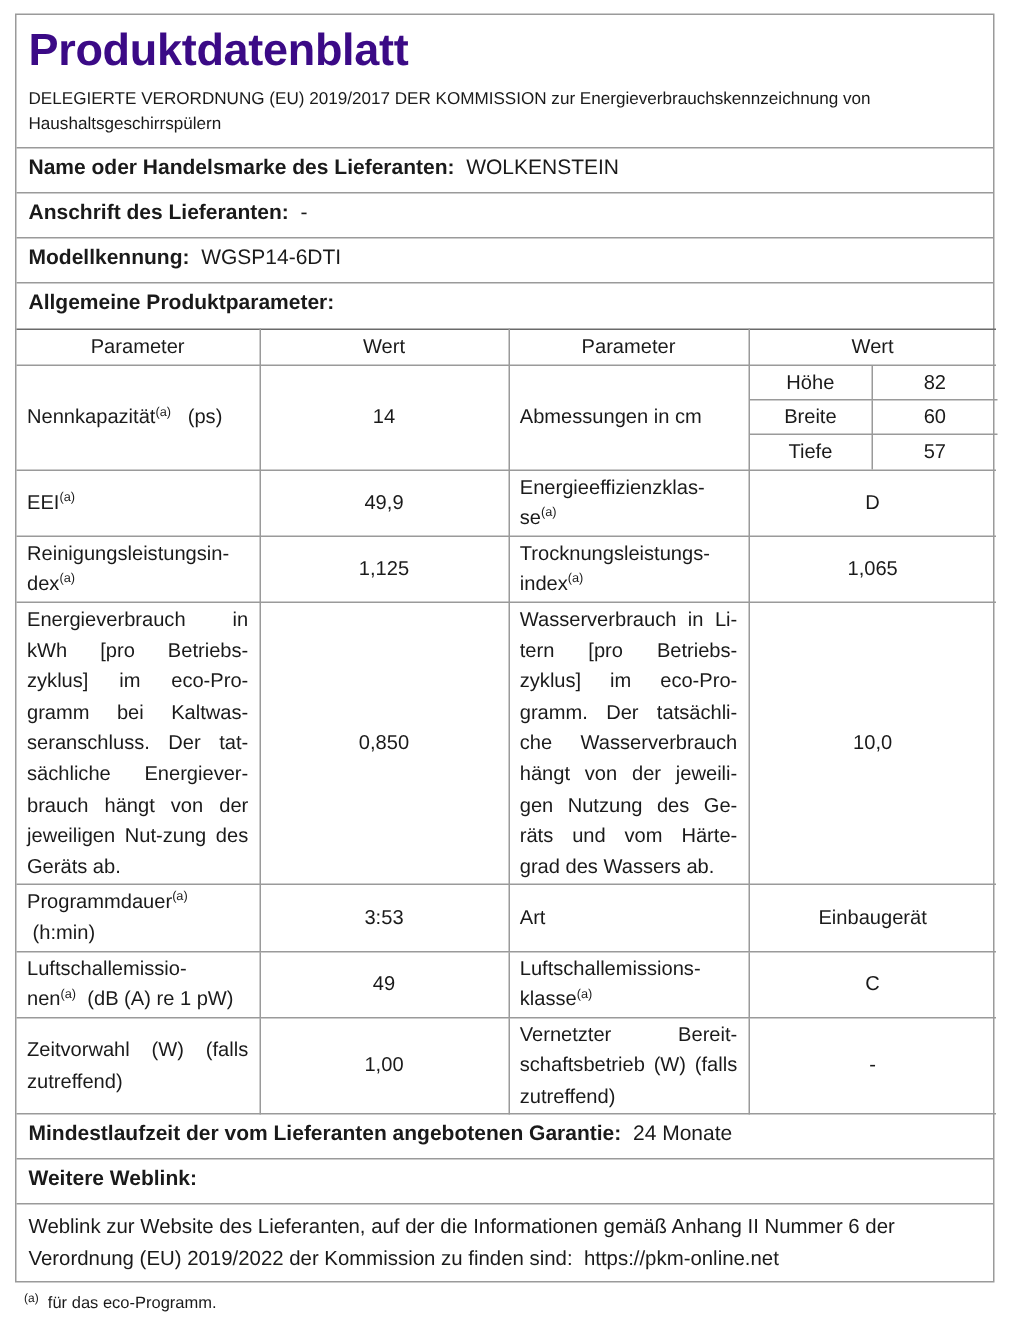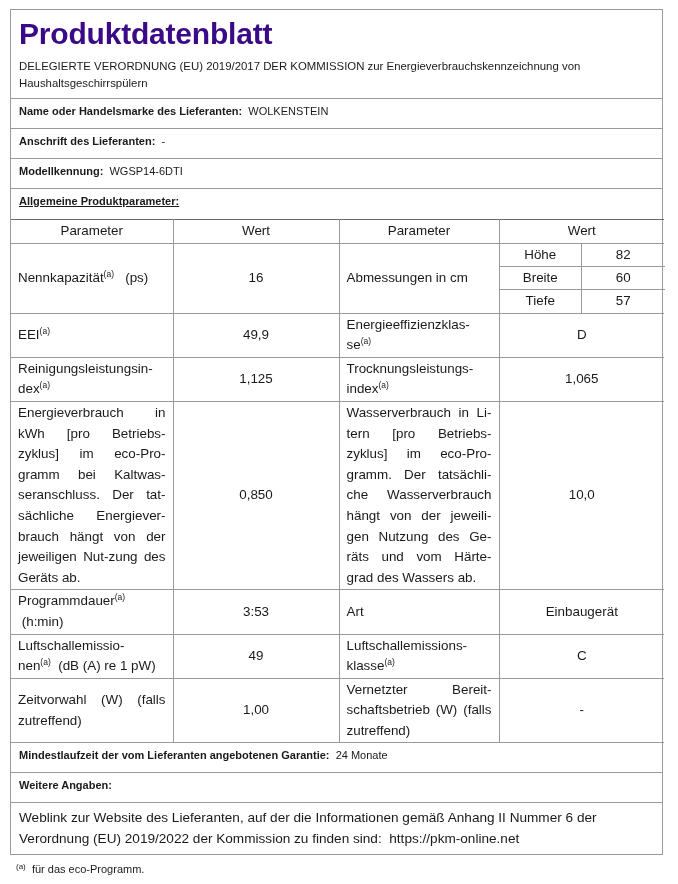--- a/index.html
+++ b/index.html
@@ -3,21 +3,21 @@
   <meta charset="utf-8">
   <style>
     * { box-sizing: border-box; margin: 0; padding: 0; }
     html, body { width: 678px; height: 884px; background: #ffffff; overflow: hidden; }
     body { font-family: "Liberation Sans", sans-serif; color: #1a1a1a; font-size: 13.4px; position: relative; }
     .sheet { position: absolute; left: 10px; top: 9px; width: 653px; border: 1px solid #9a9a9a; }
     .block { border-bottom: 1px solid #9a9a9a; padding: 2px 8px 3px 8px; }
     .title-block { padding: 4px 8px 6px 8px; }
     .title { font-size: 30px; font-weight: bold; color: #3b0a86; line-height: 40px; letter-spacing: -0.2px; }
     .subtitle { font-size: 11.4px; line-height: 17px; margin-top: 4px; }
-    .info-row { height: 30px; padding: 2px 8px 0 8px; line-height: 20px; font-size: 11px; }
+    .info-row { height: 30px; padding: 2px 8px 0 8px; line-height: 20px; font-size: 14px; }
     .info-row b { font-weight: bold; }
     table.grid { width: 100%; border-collapse: collapse; table-layout: fixed; }
     table.grid td { border-right: 1px solid #9a9a9a; border-bottom: 1px solid #9a9a9a; padding: 1px 7px; font-size: 13.4px; line-height: 20.6px; vertical-align: middle; }
     table.grid td:last-child { border-right: none; }
     table.grid tr.head td { border-top: 1px solid #6a6a6a; text-align: center; }
     td.c { text-align: center; }
     td.j { text-align: justify; text-align-last: left; }
     sup { font-size: 8.5px; vertical-align: 5px; line-height: 0; }
     table.dims { width: 100%; border-collapse: collapse; table-layout: fixed; }
     table.dims td { border-right: 1px solid #9a9a9a; border-bottom: 1px solid #9a9a9a; text-align: center; padding: 0 4px; line-height: 22px; height: 23px; }
@@ -46,21 +46,21 @@
   <div class="block info-row">
     <b>Anschrift des Lieferanten:</b>&nbsp;
     <span>-</span>
   </div>
 
   <div class="block info-row">
     <b>Modellkennung:</b>&nbsp;
     <span>WGSP14-6DTI</span>
   </div>
 
-  <div class="info-row" style="border-bottom:none;text-decoration:underline;">
+  <div class="info-row" style="border-bottom:none;">
     <b>Allgemeine Produktparameter:</b>
   </div>
 
   <table class="grid">
     <colgroup>
       <col style="width:162px">
         <col style="width:166px">
         <col style="width:160px">
         <col style="width:165px">
     </colgroup>
@@ -69,21 +69,21 @@
       <td>Parameter</td>
       <td class="c">Wert</td>
       <td>Parameter</td>
       <td class="c">Wert</td>
     </tr>
 
     <tr>
       <td style="height:69px;">
         <span>Nennkapazität</span><sup>(a)</sup>&nbsp;&nbsp;&nbsp;<span>(ps)</span>
       </td>
-      <td class="c">16</td>
+      <td class="c">14</td>
       <td>Abmessungen in cm</td>
       <td class="nopad">
         <table class="dims">
           <colgroup>
                 <col style="width:82px">
                 <col style="width:83px">
               </colgroup>
           <tbody>
                 <tr>
             <td>Höhe</td>
@@ -150,21 +150,21 @@
     </tr>
   </tbody>
     </table>
 
   <div class="block info-row">
     <b>Mindestlaufzeit der vom Lieferanten angebotenen Garantie:</b>&nbsp;
     <span>24 Monate</span>
   </div>
 
   <div class="block info-row">
-    <b>Weitere Angaben:</b>
+    <b>Weitere Weblink:</b>
   </div>
 
   <div class="block weblink">
     <span>Weblink zur Website des Lieferanten, auf der die Informationen gemäß Anhang II Nummer 6 der Verordnung (EU) 2019/2022 der Kommission zu finden sind:</span>&nbsp;
     <span>https://pkm-online.net</span>
   </div>
 </div>
 
 <div class="footnote">
   <sup>(a)</sup>&nbsp;

